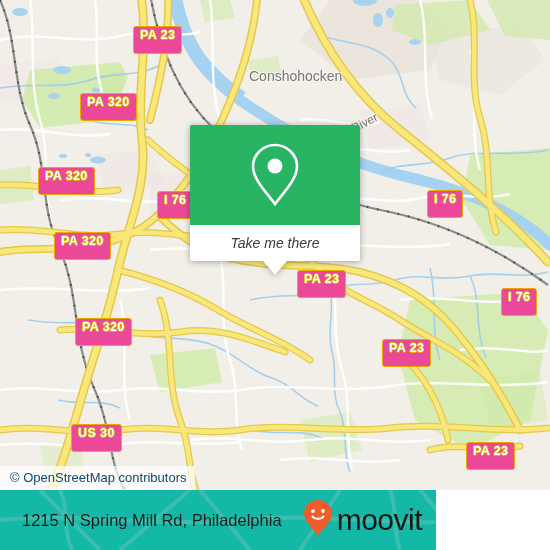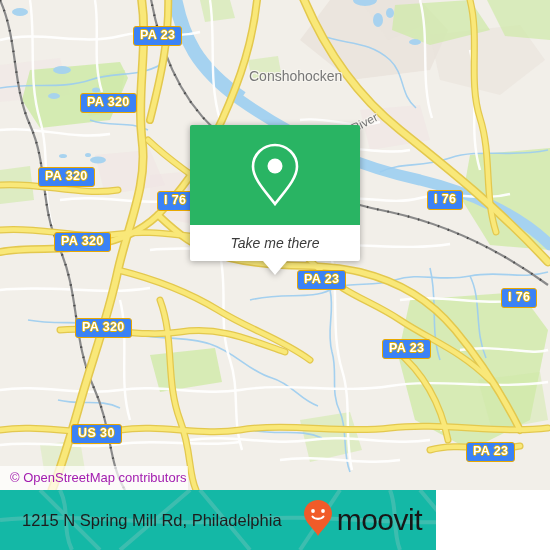--- a/index.html
+++ b/index.html
@@ -31,28 +31,28 @@
     color: #777;
     font-size: 14px;
     white-space: nowrap;
     text-shadow: 1px 1px 0 #f7f5f0, -1px 1px 0 #f7f5f0,
                  1px -1px 0 #f7f5f0, -1px -1px 0 #f7f5f0;
   }
 
   
   .shield {
     position: absolute;
-    background: #3b82f6;
+    background: #ec4899;
     border: 1.6px solid #e9a800;
     border-radius: 3px;
     color: #ffffff;
     font-size: 12.5px;
     font-weight: bold;
     letter-spacing: 0.4px;
-    padding: 1px 6px 2px 6px;
+    padding: 1px 6px 10px 6px;
     line-height: 15px;
     text-shadow: 0.8px 0 0 #e0b000, -0.8px 0 0 #e0b000,
                  0 0.8px 0 #e0b000, 0 -0.8px 0 #e0b000;
     white-space: nowrap;
   }
 
   
   #popup {
     position: absolute;
     left: 190px; top: 125px;
@@ -85,23 +85,23 @@
     width: 0; height: 0;
     border-left: 12px solid transparent;
     border-right: 12px solid transparent;
     border-top: 14px solid #ffffff;
   }
 
   
   #attribution {
     position: absolute;
     left: 0; top: 466px;
-    padding: 4px 1px 5px 10px;
+    padding: 4px 8px 5px 10px;
     background: rgba(255,255,255,0.72);
-    color: #a21caf;
+    color: #0c4a6e;
     font-size: 13px;
     line-height: 15px;
     white-space: nowrap;
   }
 
   
   #footer {
     position: absolute;
     left: 0; top: 490px;
     width: 436px; height: 60px;

